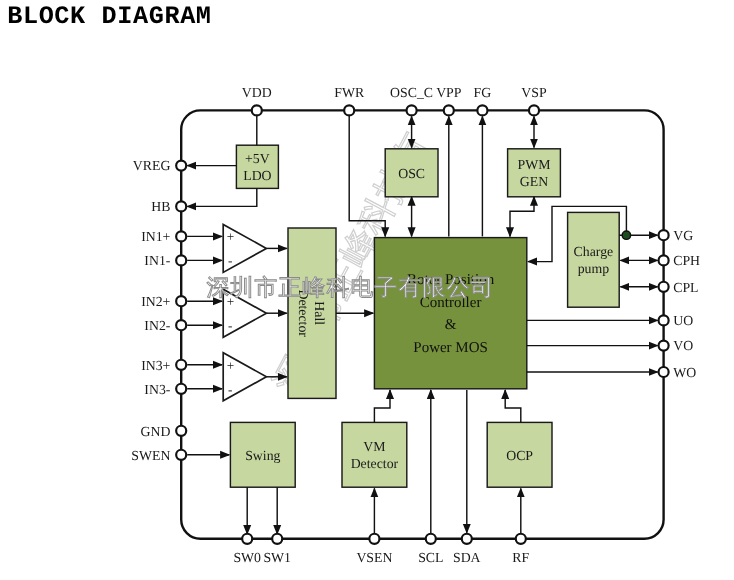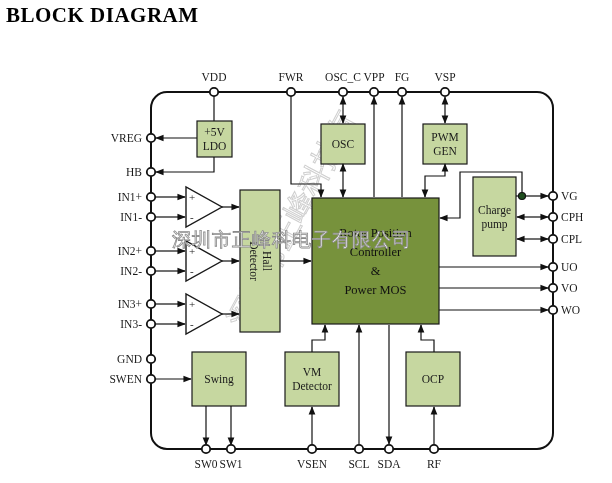--- a/index.html
+++ b/index.html
@@ -1,17 +1,17 @@
 <!DOCTYPE html>
 <html><head>
 <meta charset="utf-8">
 <style>
   html, body { margin:0; padding:0; background:#ffffff; }
   body { width:612px; height:483px; position:relative; overflow:hidden; font-family:"Liberation Serif", serif; }
-  .title { position:absolute; left:6px; top:3px; font-family:Liberation Serif, serif; font-weight:bold; font-size:21px; letter-spacing:0.5px; color:#000; }
+  .title { position:absolute; left:6px; top:3px; font-family:Liberation Mono, monospace; font-weight:bold; font-size:21px; letter-spacing:0.5px; color:#000; }
   svg { position:absolute; left:0; top:0; }
   .pin-label { font-family:"Liberation Serif", serif; font-size:11.5px; fill:#1a1a1a; }
   .blk-text { font-family:"Liberation Serif", serif; font-size:11.5px; fill:#1a1a1a; text-anchor:middle; }
   .main-text { font-family:"Liberation Serif", serif; font-size:12.5px; fill:#111; text-anchor:middle; }
   .wm-text { font-family:"DejaVu Sans", sans-serif; font-size:19px; fill:#ffffff; stroke:#8a8a8a; stroke-width:0.8; letter-spacing:1px; }
   .wm-diag { font-family:"DejaVu Sans", sans-serif; font-size:30px; fill:none; stroke:#cfcfcf; stroke-width:1; }
 </style>
 </head>
 <body>
 

